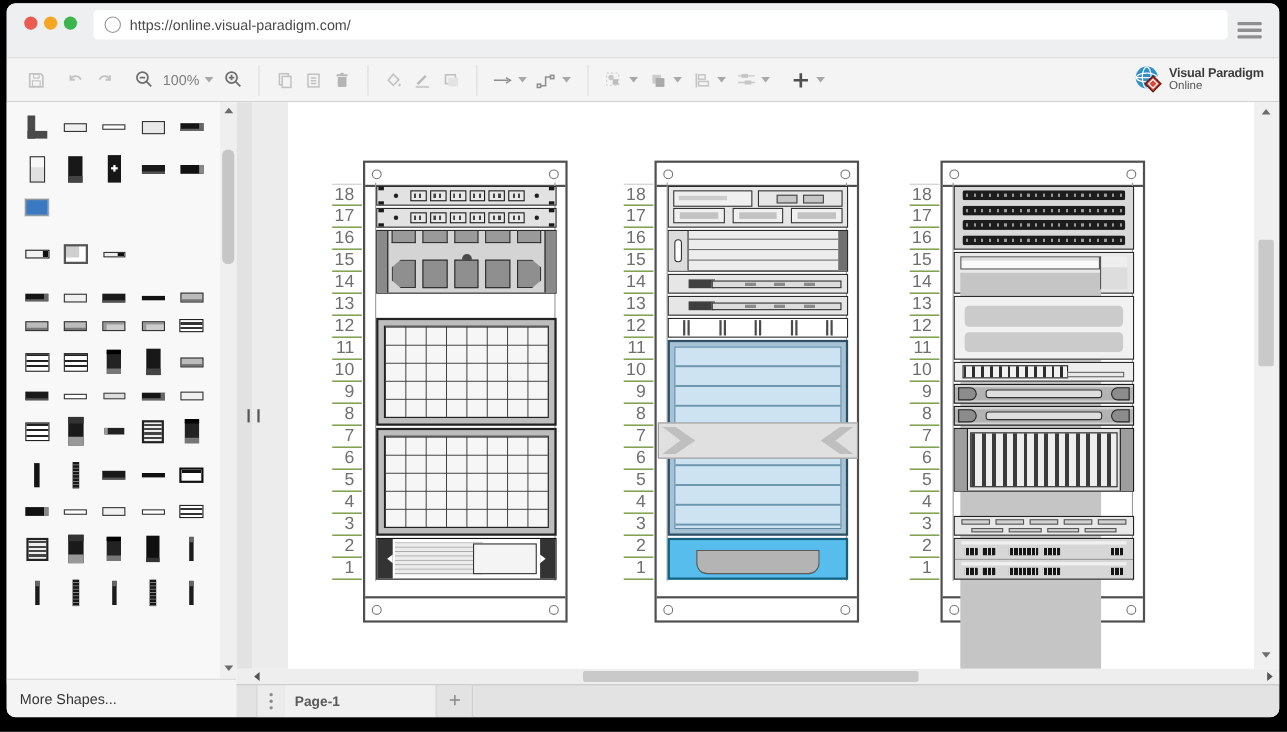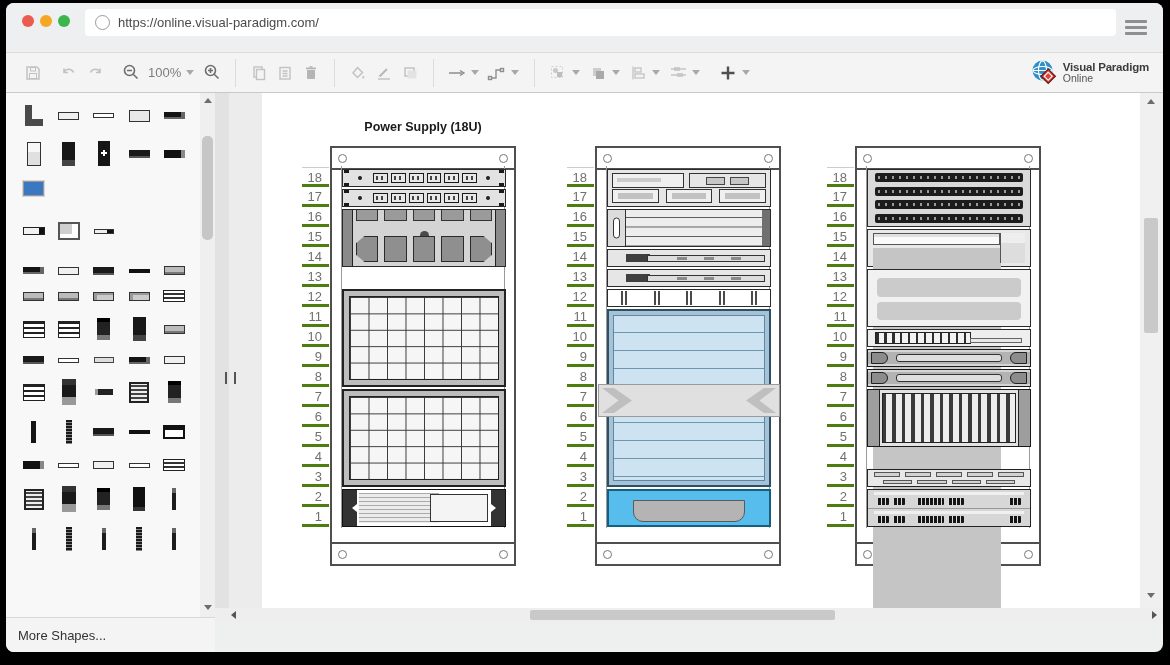--- a/index.html
+++ b/index.html
@@ -127,22 +127,22 @@
 
   
   .rack-title{position:absolute;text-align:center;font-size:12.5px;font-weight:bold;color:#1a1a1a;white-space:nowrap;}
   .rack-frame{position:absolute;width:186px;height:420px;border:2px solid #4f4f4f;background:#fff;box-sizing:border-box;}
   .rack-bar{position:absolute;left:0;right:0;height:20px;}
   .rack-bar.top{top:0;border-bottom:2px solid #4f4f4f;}
   .rack-bar.bot{bottom:0;border-top:2px solid #4f4f4f;}
   .rack-hole{position:absolute;top:6px;width:7px;height:7px;border:1px solid #777;border-radius:50%;background:#fff;}
   .rack-hole.l{left:6px;} .rack-hole.r{right:6px;}
   .rack-rail{position:absolute;top:18px;width:1px;height:362px;background:#9a9a9a;}
-  .ucell{position:absolute;width:27px;height:20px;box-sizing:border-box;border-bottom:3px solid #4d7c0f;
-    font-size:13px;color:#707070;text-align:right;padding-right:7px;line-height:19px;}
+  .ucell{position:absolute;width:27px;height:20px;box-sizing:border-box;border-bottom:1px solid #4d7c0f;
+    font-size:16px;color:#707070;text-align:right;padding-right:7px;line-height:19px;}
   .ucell.first{border-top:1px solid #ccc;}
 
   .dev{position:absolute;box-sizing:border-box;border:1px solid #2a2a2a;background:#e8e8e8;}
   .dev i,.dev b,.dev u{display:block;position:static;}
 
   .dev-pdu{background:#e2e2e2;}
   .dev-pdu .cap{position:absolute;top:0;bottom:0;width:5px;box-sizing:border-box;
     border-top:3px solid #1a1a1a;border-bottom:3px solid #1a1a1a;}
   .dev-pdu .cap.l{left:1px;} .dev-pdu .cap.r{right:1px;}
   .dev-pdu .pdot{position:absolute;top:50%;margin-top:-2px;width:4px;height:4px;border-radius:50%;background:#222;}
@@ -643,21 +643,20 @@
       </div>
       <div class="more-shapes">
         <span>More Shapes...</span>
       </div>
 
       <div class="splitter">
         <div class="grip"></div>
       </div>
 
       <div class="doc" id="doc-root">
-          <div class="rack-title" style="left: 38px; top: 27px; width: 246px;">Power Supply (18U)</div>
           <div class="ucell first" style="left: 40px; top: 74px;">18</div>
           <div class="ucell" style="left: 40px; top: 94px;">17</div>
           <div class="ucell" style="left: 40px; top: 114px;">16</div>
           <div class="ucell" style="left: 40px; top: 134px;">15</div>
           <div class="ucell" style="left: 40px; top: 154px;">14</div>
           <div class="ucell" style="left: 40px; top: 174px;">13</div>
           <div class="ucell" style="left: 40px; top: 194px;">12</div>
           <div class="ucell" style="left: 40px; top: 214px;">11</div>
           <div class="ucell" style="left: 40px; top: 234px;">10</div>
           <div class="ucell" style="left: 40px; top: 254px;">9</div>
@@ -923,16 +922,29 @@
         <span class="arrow-up" style="left:7px;top:6px;"></span>
         <div class="vthumb" style="top:125px;height:115px;"></div>
         <span class="arrow-dn" style="left:7px;top:500px;"></span>
       </div>
       <div class="hscroll">
         <span class="arrow-lf" style="position:absolute;left:16px;top:3px;"></span>
         <div class="hthumb" style="left:315px;width:305px;"></div>
         <span class="arrow-rt" style="position:absolute;right:6px;top:3px;"></span>
       </div>
 
+      <div class="footer">
+        <div class="dotsbtn">
+          <i style="top:7px;"></i>
+            <i style="top:13px;"></i>
+            <i style="top:19px;"></i>
+        </div>
+        <div class="pagetab">
+          <span>Page-1</span>
+        </div>
+        <div class="plustab">
+          <span>+</span>
+        </div>
+      </div>
 
     </div>
   </div>
 </div>
 
 </body></html>

